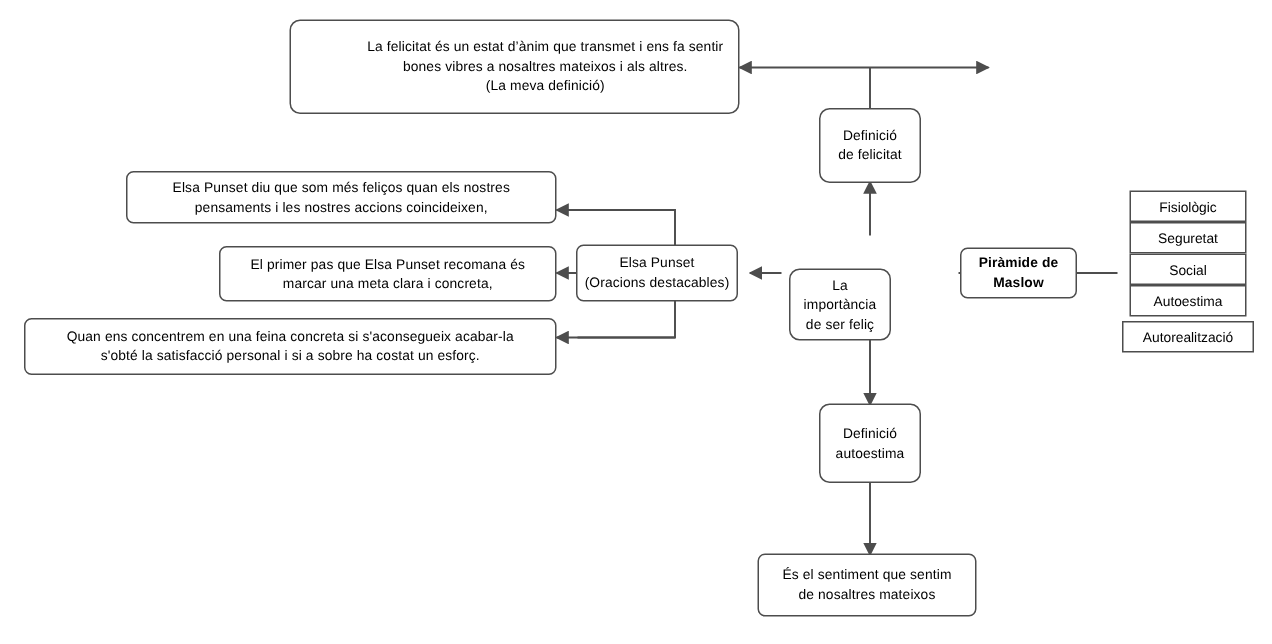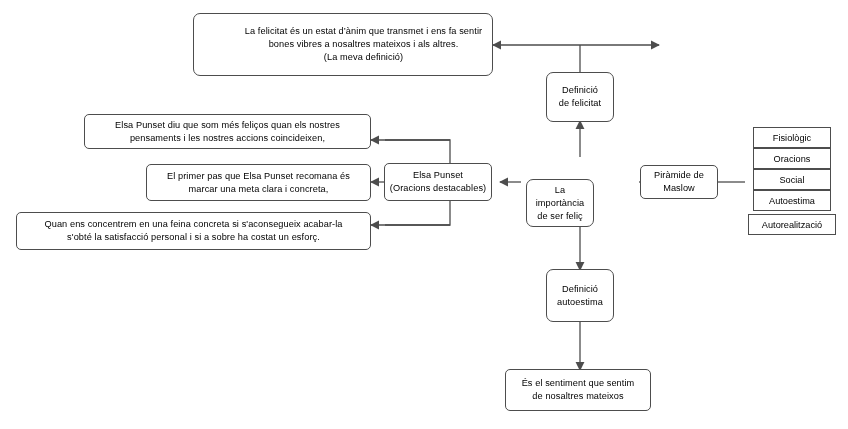--- a/index.html
+++ b/index.html
@@ -121,40 +121,40 @@
   <div class="node rounded-sm" style="left:146px; top:164px; width:225px; height:37px;">
     <span class="node-text">El primer pas que Elsa Punset recomana és
 marcar una meta clara i concreta,</span>
   </div>
 
   <div class="node rounded-sm" style="left:16px; top:212px; width:355px; height:38px;">
     <span class="node-text">Quan ens concentrem en una feina concreta si s'aconsegueix acabar-la
 s'obté la satisfacció personal i si a sobre ha costat un esforç.</span>
   </div>
 
-  <div class="node rounded-sm" style="left:640px; top:165px; width:78px; height:34px;">
+  <div class="node rounded-sm" style="left:640px; top:165px; width:78px; height:34px;font-weight:bold;">
     <span class="node-text">Piràmide de
 Maslow</span>
   </div>
 
   <div class="node rounded" style="left:546px; top:269px; width:68px; height:53px;">
     <span class="node-text">Definició
 autoestima</span>
   </div>
 
   <div class="node rounded-sm" style="left:505px; top:369px; width:146px; height:42px;">
     <span class="node-text">És el sentiment que sentim
 de nosaltres mateixos</span>
   </div>
 
   <div class="maslow-item sq" style="left:753px; top:127px; width:78px; height:21px;">
     <span>Fisiològic</span>
   </div>
   <div class="maslow-item sq" style="left:753px; top:148px; width:78px; height:21px;">
-    <span>Oracions</span>
+    <span>Seguretat</span>
   </div>
   <div class="maslow-item sq" style="left:753px; top:169px; width:78px; height:21px;">
     <span>Social</span>
   </div>
   <div class="maslow-item sq" style="left:753px; top:190px; width:78px; height:21px;">
     <span>Autoestima</span>
   </div>
   <div class="maslow-item sq" style="left:748px; top:214px; width:88px; height:21px;">
     <span>Autorealització</span>
   </div>

